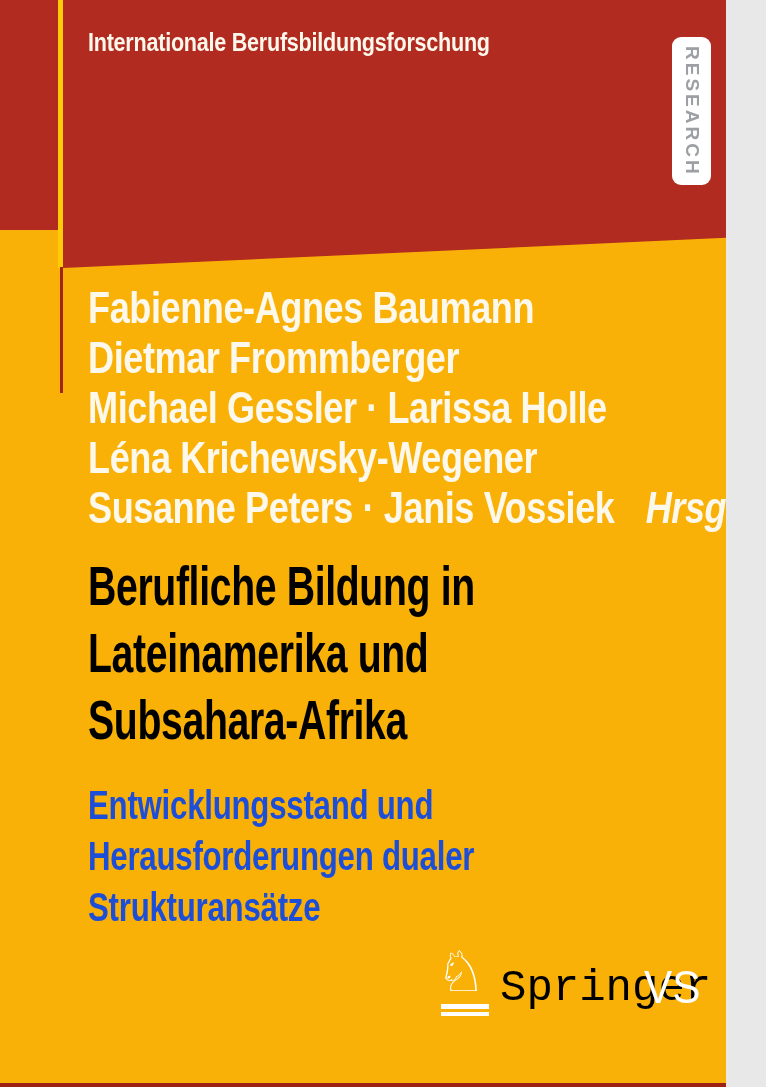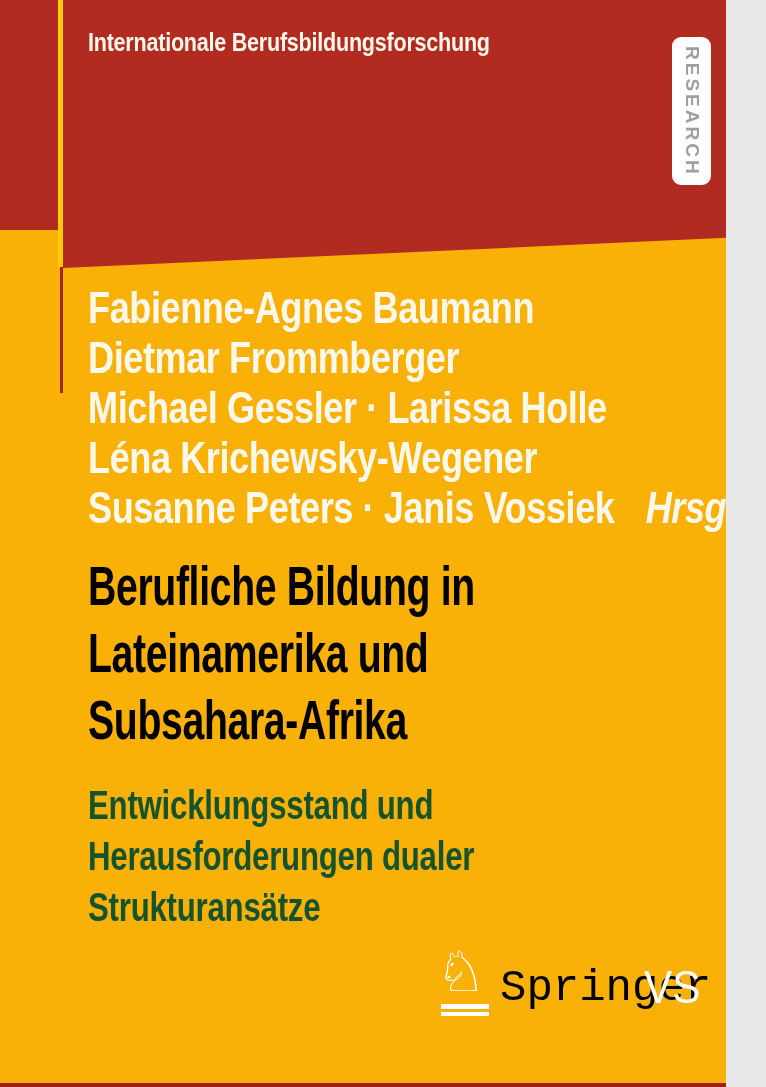--- a/index.html
+++ b/index.html
@@ -40,21 +40,21 @@
     transform:scaleX(0.82);transform-origin:0 0;letter-spacing:-0.5px;
   }
   .editor-suffix{font-style:italic;margin-left:38px;}
   
   .book-title{left:88px;top:552px;color:#000000;}
   .book-title .line{
     font-size:56px;font-weight:bold;line-height:67px;white-space:nowrap;
     transform:scaleX(0.70);transform-origin:0 0;letter-spacing:-0.5px;
   }
   
-  .book-subtitle{left:88px;top:780px;color:#14532d;}
+  .book-subtitle{left:88px;top:780px;color:#1d4ed8;}
   .book-subtitle .line{
     font-size:40px;font-weight:bold;line-height:51px;white-space:nowrap;
     transform:scaleX(0.78);transform-origin:0 0;letter-spacing:-0.3px;
   }
   
   .knight{left:436px;top:944px;font-family:"DejaVu Sans",sans-serif;
     font-size:56px;color:#FFFFFF;line-height:1;}
   .logo-bar1{left:441px;top:1004px;width:48px;height:5px;background:#FFFFFF;}
   .logo-bar2{left:441px;top:1012px;width:48px;height:4px;background:#FFFFFF;}
   .springer-word{left:500px;top:966px;color:#000000;

